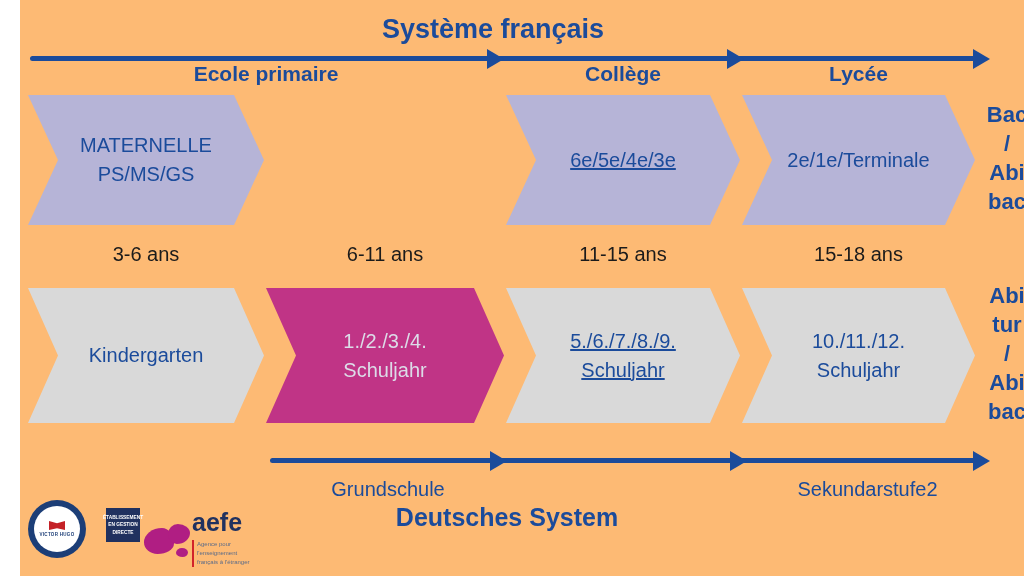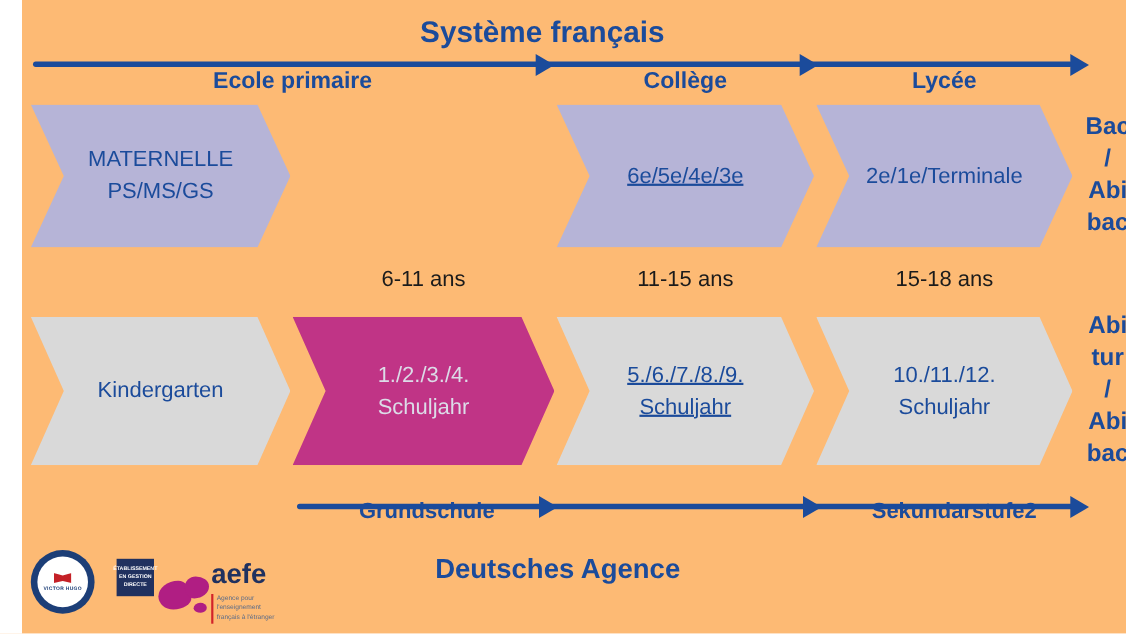--- a/index.html
+++ b/index.html
@@ -27,21 +27,21 @@
   .bottom-line{left:250px;top:458px;width:706px;}
   .arrowhead{
     position:absolute;width:0;height:0;
     border-top:10px solid transparent;border-bottom:10px solid transparent;
     border-left:17px solid var(--blue);
   }
   .sec-label{
     position:absolute;top:62px;text-align:center;font-size:21px;font-weight:700;color:var(--blue);
   }
   .sub-label{
-    position:absolute;top:454px;text-align:center;font-size:20px;font-weight:700;color:var(--blue);
+    position:absolute;top:478px;text-align:center;font-size:20px;font-weight:400;color:var(--blue);
   }
   .chevron{
     position:absolute;display:flex;align-items:center;justify-content:center;
     text-align:center;box-sizing:border-box;padding:0 32px;
     font-size:20px;font-weight:500;line-height:1.45;color:var(--blue);
     clip-path:polygon(0 0, calc(100% - 30px) 0, 100% 50%, calc(100% - 30px) 100%, 0 100%, 30px 50%);
   }
   .row1{top:95px;height:130px;}
   .row2{top:288px;height:135px;}
   .p1{left:8px;width:236px;}
@@ -115,20 +115,21 @@
   <div class="chevron row1 p1 lav pre">MATERNELLE
 PS/MS/GS</div>
   <div class="chevron row1 p3 lav pre">6e/5e/4e/3e</div>
   <div class="chevron row1 p4 lav pre">2e/1e/Terminale</div>
 
   <div class="diploma fr pre">Bac
 /
 Abi
 bac</div>
 
+  <div class="age" style="left:8px;width:236px;">3-6 ans</div>
   <div class="age" style="left:246px;width:238px;">6-11 ans</div>
   <div class="age" style="left:486px;width:234px;">11-15 ans</div>
   <div class="age" style="left:722px;width:233px;">15-18 ans</div>
 
   <div class="chevron row2 p1 gry">Kindergarten</div>
   <div class="chevron row2 p2 mag light-text pre">1./2./3./4.
 Schuljahr</div>
   <div class="chevron row2 p3 gry pre">5./6./7./8./9.
 Schuljahr</div>
   <div class="chevron row2 p4 gry pre">10./11./12.
@@ -141,21 +142,21 @@
 bac</div>
 
   <div class="hline bottom-line"></div>
   <div class="arrowhead" style="left:470px;top:451px;"></div>
   <div class="arrowhead" style="left:710px;top:451px;"></div>
   <div class="arrowhead" style="left:953px;top:451px;"></div>
 
   <div class="sub-label" style="left:250px;width:236px;">Grundschule</div>
   <div class="sub-label" style="left:735px;width:225px;">Sekundarstufe2</div>
 
-  <div class="title de">Deutsches Agence</div>
+  <div class="title de">Deutsches System</div>
 
   <div class="school-logo">
     <div class="crest-inner">
       <div class="crest-book"></div>
       <div class="crest-text">VICTOR HUGO</div>
     </div>
   </div>
 
   <div class="egd-badge">Établissement en gestion directe</div>
 

